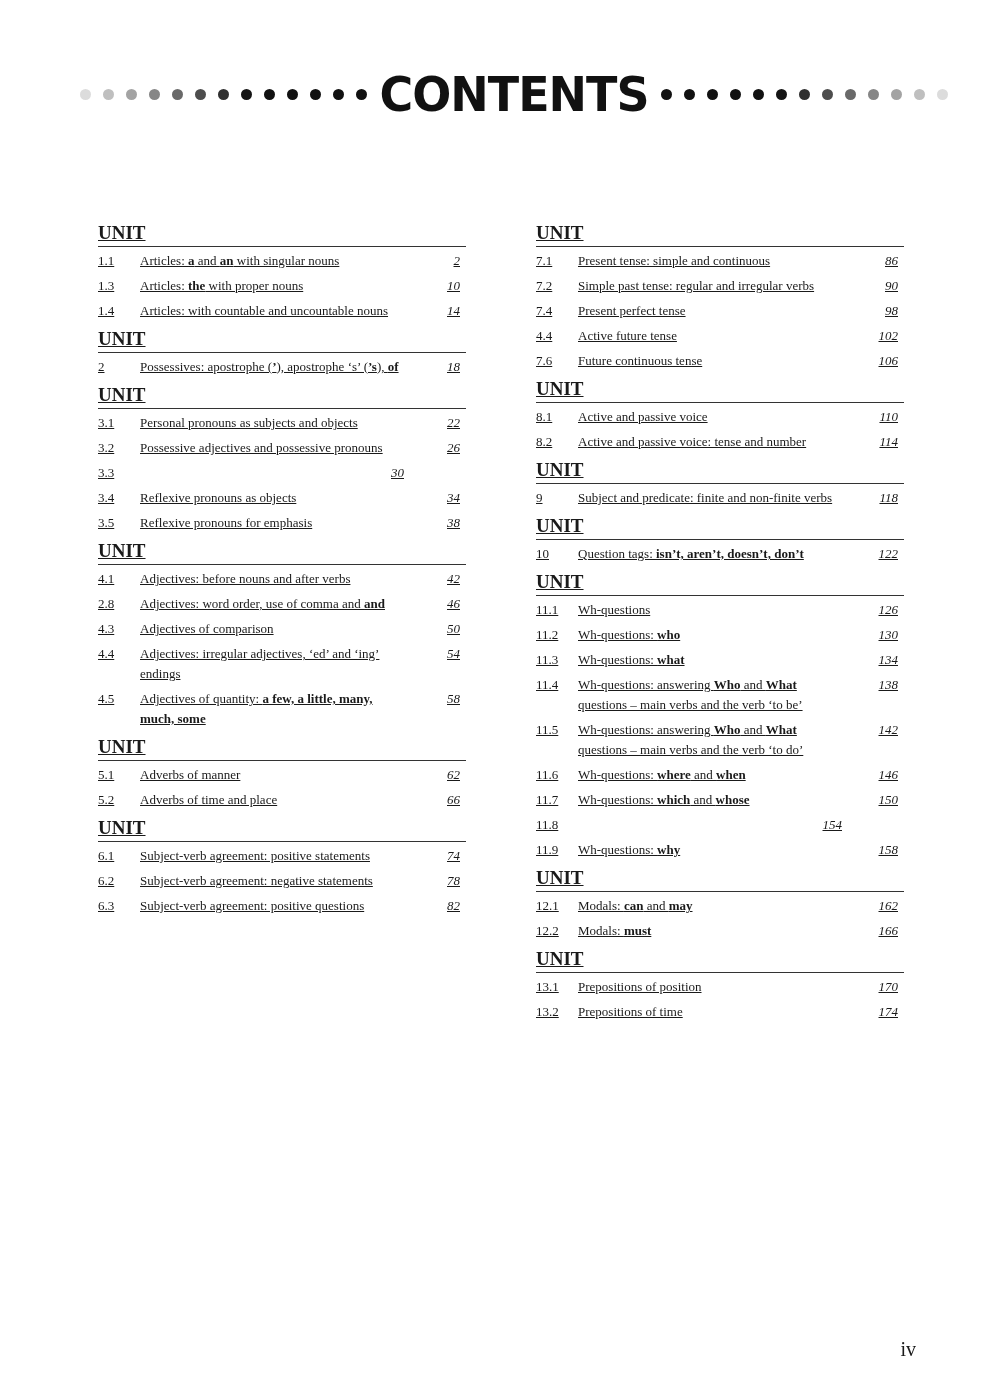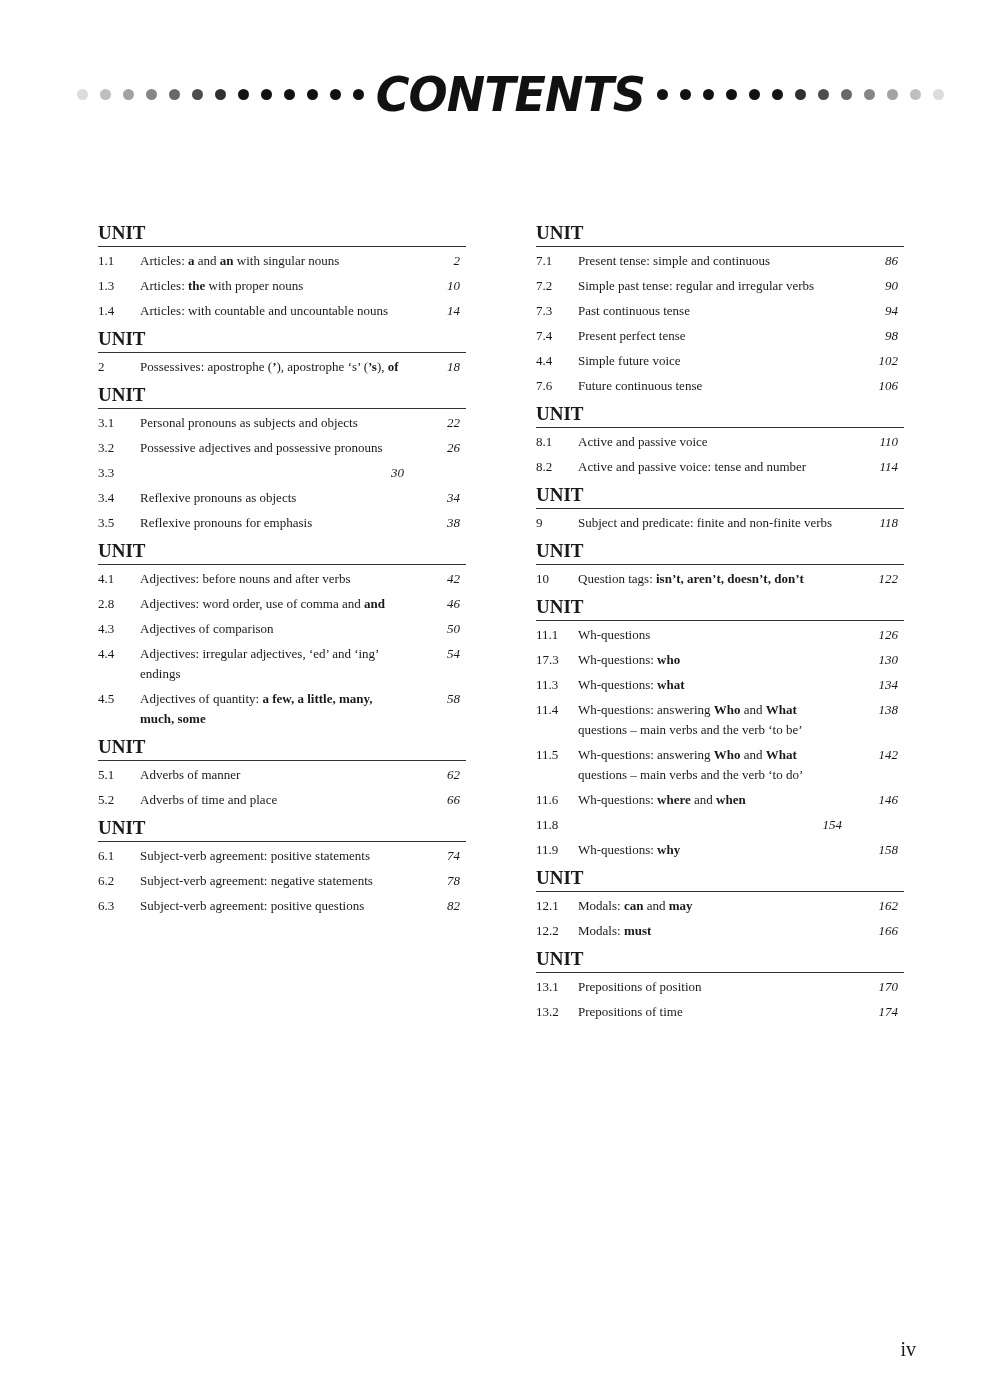--- a/index.html
+++ b/index.html
@@ -3,30 +3,30 @@
   <meta charset="utf-8">
   <style>
     html, body { margin: 0; padding: 0; background: #ffffff; }
     body {
       width: 1000px; height: 1390px; position: relative; overflow: hidden;
       font-family: "Liberation Serif", "DejaVu Serif", serif;
       color: #1a1a1a;
     }
     .title-row {
       position: absolute; top: 66px; left: 84px; width: 860px; height: 56px;
-      display: flex; align-items: center; justify-content: flex-end; font-style: italic;
+      display: flex; align-items: center; justify-content: center;
     }
     .dots { display: flex; align-items: center; gap: 12px; }
     .dot { width: 11px; height: 11px; border-radius: 50%; background: #111; display: inline-block; }
     .title {
       font-family: "DejaVu Sans", "Liberation Sans", sans-serif;
       font-weight: 900; font-size: 46px; letter-spacing: -1px;
       margin: 0 12px; color: #111; transform: scaleY(1.05);
     }
-    .column { position: absolute; top: 220px; width: 368px; }
+    .column { position: absolute; top: 220px; width: 368px; text-decoration: underline; }
     .col-left { left: 98px; }
     .col-right { left: 536px; }
     .unit-head {
       font-weight: bold; font-size: 19px; line-height: 22px;
       padding-top: 2px; padding-bottom: 2px;
       border-bottom: 1.5px solid #333; margin-bottom: 4px;
     }
     .entry {
       display: grid; grid-template-columns: 42px 1fr 56px;
       font-size: 13px; line-height: 20px; margin-bottom: 5px;
@@ -198,32 +198,27 @@
         <span class="num">7.1</span>
         <span class="text">Present tense: simple and continuous</span>
         <span class="page">86</span>
       </div>
       <div class="entry">
         <span class="num">7.2</span>
         <span class="text">Simple past tense: regular and irregular verbs</span>
         <span class="page">90</span>
       </div>
       <div class="entry">
-        <span class="num">7.3</span>
-        <span class="text">Past continuous tense</span>
-        <span class="page">94</span>
-      </div>
-      <div class="entry">
         <span class="num">7.4</span>
         <span class="text">Present perfect tense</span>
         <span class="page">98</span>
       </div>
       <div class="entry">
         <span class="num">4.4</span>
-        <span class="text">Simple future voice</span>
+        <span class="text">Active future tense</span>
         <span class="page">102</span>
       </div>
       <div class="entry">
         <span class="num">7.6</span>
         <span class="text">Future continuous tense</span>
         <span class="page">106</span>
       </div>
     </div>
     <div>
       <div class="unit-head">UNIT</div>
@@ -255,21 +250,21 @@
       </div>
     </div>
     <div>
       <div class="unit-head">UNIT</div>
       <div class="entry">
         <span class="num">11.1</span>
         <span class="text">Wh-questions</span>
         <span class="page">126</span>
       </div>
       <div class="entry">
-        <span class="num">17.3</span>
+        <span class="num">11.2</span>
         <span class="text">Wh-questions: <b>who</b></span>
         <span class="page">130</span>
       </div>
       <div class="entry">
         <span class="num">11.3</span>
         <span class="text">Wh-questions: <b>what</b></span>
         <span class="page">134</span>
       </div>
       <div class="entry">
         <span class="num">11.4</span>
@@ -278,20 +273,25 @@
       </div>
       <div class="entry">
         <span class="num">11.5</span>
         <span class="text">Wh-questions: answering <b>Who</b> and <b>What</b> questions – main verbs and the verb ‘to do’</span>
         <span class="page">142</span>
       </div>
       <div class="entry">
         <span class="num">11.6</span>
         <span class="text">Wh-questions: <b>where</b> and <b>when</b></span>
         <span class="page">146</span>
+      </div>
+      <div class="entry">
+        <span class="num">11.7</span>
+        <span class="text">Wh-questions: <b>which</b> and <b>whose</b></span>
+        <span class="page">150</span>
       </div>
       <div class="entry">
         <span class="num">11.8</span>
         <span class="page">154</span>
       </div>
       <div class="entry">
         <span class="num">11.9</span>
         <span class="text">Wh-questions: <b>why</b></span>
         <span class="page">158</span>
       </div>

